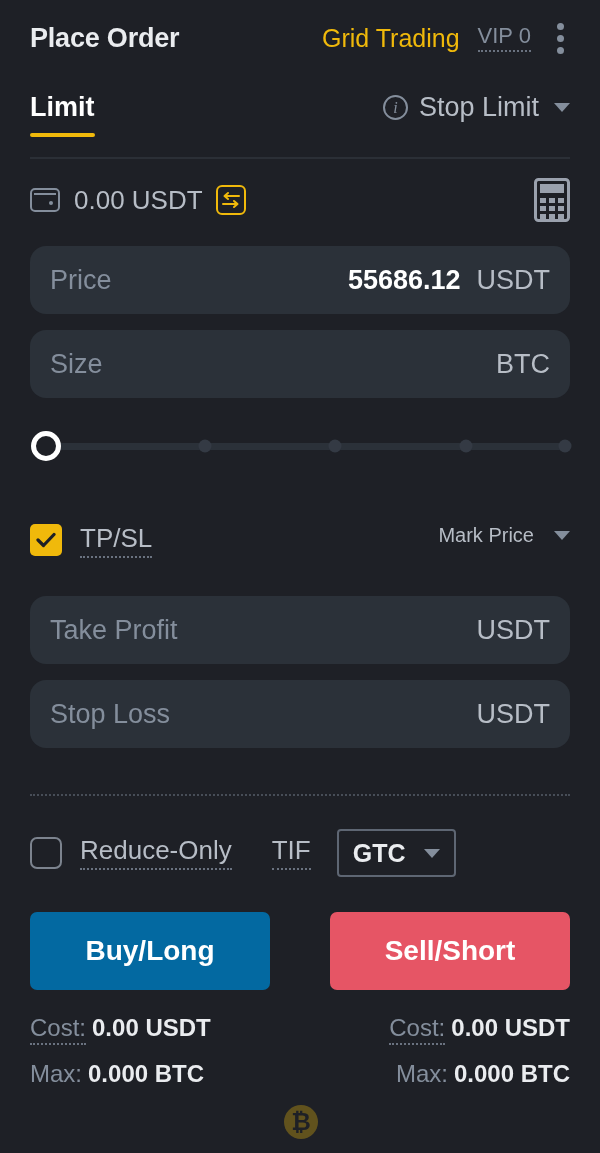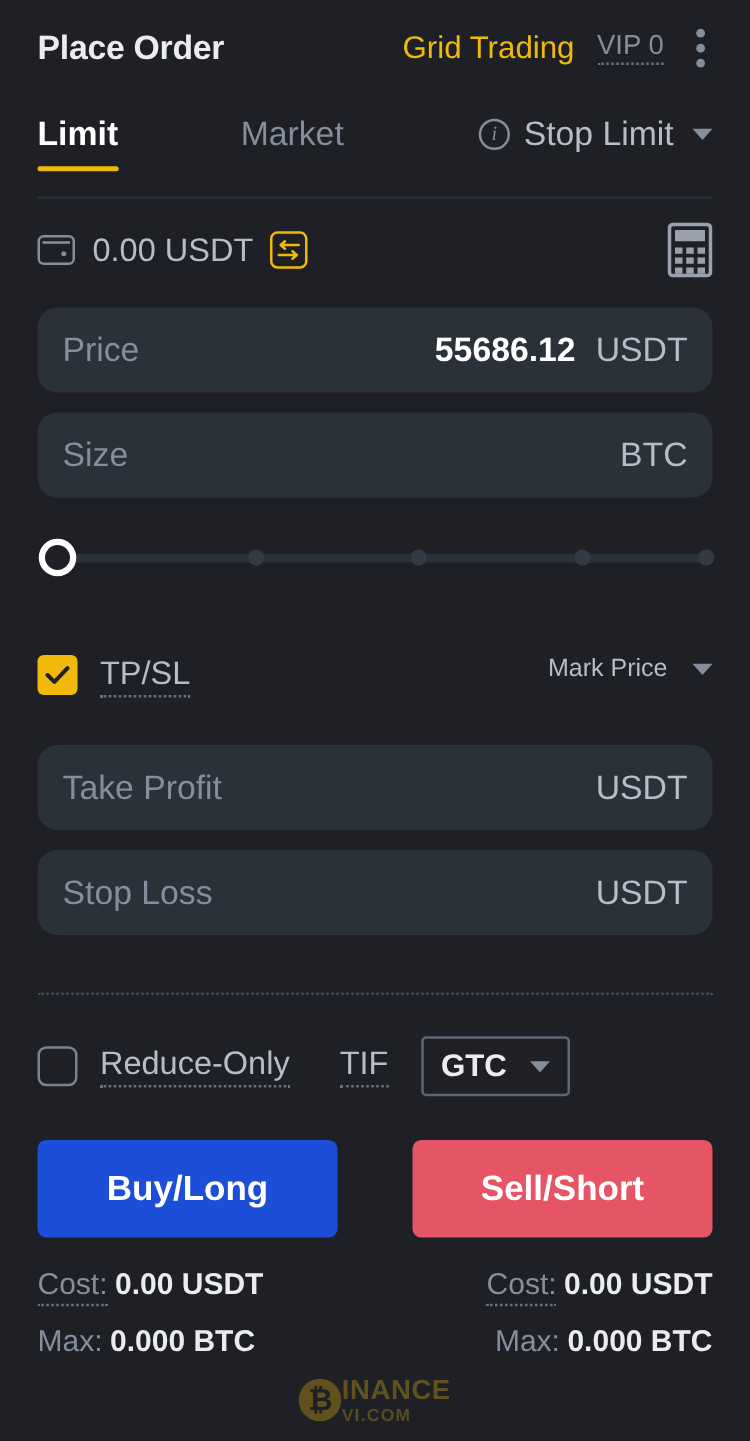--- a/index.html
+++ b/index.html
@@ -336,21 +336,21 @@
     border-radius: 7px;
     display: flex;
     align-items: center;
     justify-content: center;
     font-size: 28px;
     font-weight: bold;
     color: #ffffff;
     border: none;
     font-family: "Liberation Sans", sans-serif;
   }
-  .buy { background: #1d4ed8; }
+  .buy { background: #0369a1; }
   .sell { background: #e65565; margin-left: 40px; }
 
   
   .stats {
     display: flex;
     margin-top: 24px;
   }
   .stats-col { width: 50%; }
   .stats-col.right { text-align: right; }
   .stat-line {
@@ -427,21 +427,20 @@
       <div class="kebab">
         <i></i>
         <i></i>
         <i></i>
       </div>
     </div>
   </div>
 
   <div class="tabs">
     <div class="tab active">Limit</div>
-    <div class="tab tab-market">Market</div>
     <div class="tab-stop">
       <div class="info-icon">i</div>
       <div class="tab-stop-label">Stop Limit</div>
       <div class="caret"></div>
     </div>
   </div>
   <div class="tabs-rule"></div>
 
   <div class="balance-row">
     <div class="wallet-icon"></div>
@@ -541,19 +540,15 @@
         <span class="stat-key dot">Cost:</span><span class="stat-val">0.00 USDT</span>
       </div>
       <div class="stat-line">
         <span class="stat-key">Max:</span><span class="stat-val">0.000 BTC</span>
       </div>
     </div>
   </div>
 
   <div class="watermark">
     <div class="wm-coin">₿</div>
-    <div class="wm-text-wrap">
-      <div class="wm-main">INANCE</div>
-      <div class="wm-sub">VI.COM</div>
-    </div>
   </div>
 
 </div>
 
 </body></html>

